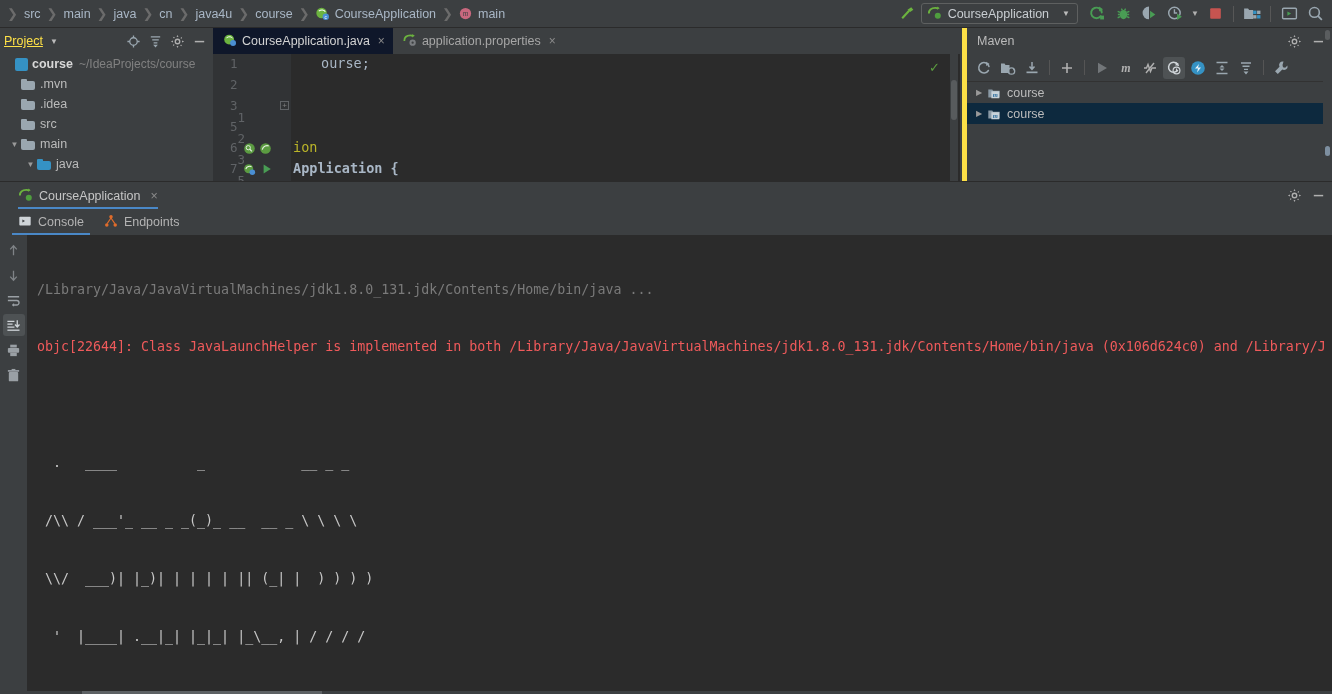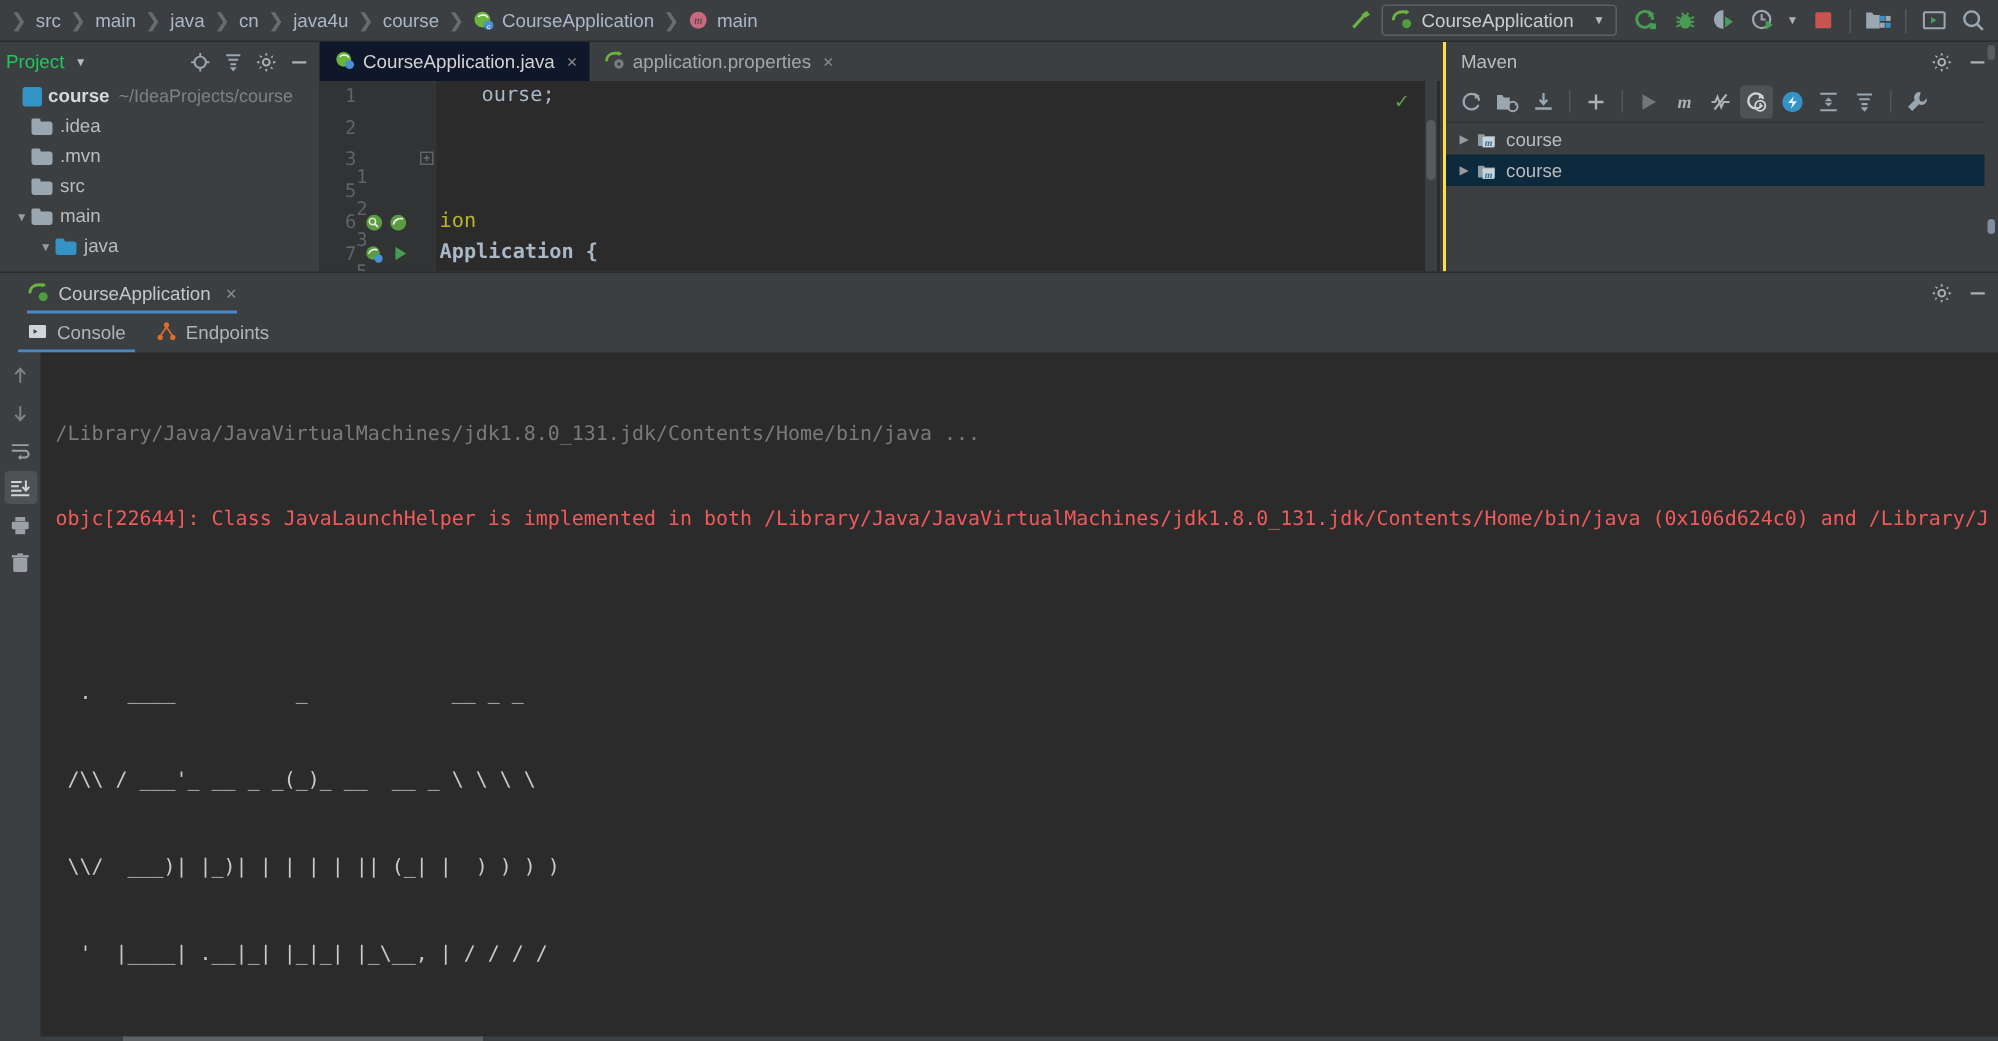--- a/index.html
+++ b/index.html
@@ -38,21 +38,21 @@
 
   
   .row2 {
     position: absolute; left: 0; top: 28px; width: 1332px; height: 26px;
     background: #3c3f41;
   }
   .proj-head {
     position: absolute; left: 0; top: 0; width: 213px; height: 26px;
     display: flex; align-items: center;
   }
-  .proj-title { color: #22c55e; font-size: 12.5px; padding-left: 4px; }
+  .proj-title { color: #fde047; font-size: 12.5px; padding-left: 4px; text-decoration: underline; }
   .caret { margin-left: 7px; color: #bbb; font-size: 8px; }
   .proj-actions { position: absolute; right: 4px; top: 0; height: 26px; display: flex; align-items: center; gap: 2px; }
   .mini-ico { width: 20px; height: 22px; display:flex; align-items:center; justify-content:center; cursor: pointer; }
 
   .tabs { position: absolute; left: 213px; top: 0; height: 26px; display: flex; align-items: stretch; }
   .tab {
     display: flex; align-items: center; gap: 5px;
     padding: 0 8px 0 10px; font-size: 12.5px; color: #a6a6a6;
     background: transparent; cursor: pointer;
   }
@@ -88,21 +88,21 @@
   .k-plain { color:#a9b7c6; }
   .k-ann { color:#bbb529; }
   .fold { position:absolute; width:9px; height:9px; border:1px solid #606366; color:#808080;
           font-size:8px; line-height:7px; text-align:center; }
   .escroll { position:absolute; right:0; top:0; width:8px; height:127px; background:#3c3f41; }
   .escroll .thumb { position:absolute; left:1px; top:26px; width:6px; height:40px; background:#585b5d; border-radius:3px; }
 
   
   .maven {
     position: absolute; left: 962px; top: 28px; width: 370px; height: 153px;
-    background: #3c3f41; border-left: 2px solid #fde047;
+    background: #3c3f41; border-left: 5px solid #fde047;
   }
   .maven-head { height: 26px; display:flex; align-items:center; position: relative; }
   .maven-title { padding-left: 10px; color:#bbbbbb; font-size: 12.5px; }
   .maven-head-act { position:absolute; right: 4px; top:0; height:26px; display:flex; align-items:center; gap:4px; }
   .maven-tools {
     height: 28px; display:flex; align-items:center; gap:2px; padding-left: 6px;
     border-bottom: 1px solid #323232;
   }
   .mt { width: 22px; height: 22px; display:flex; align-items:center; justify-content:center; cursor:pointer; border-radius:3px;}
   .mt.sel { background: #4e5254; }
@@ -330,29 +330,29 @@
       <span class="mod-ico"></span>
       <span class="tlabel bold">course</span>
       <span class="tpath">~/IdeaProjects/course</span>
     </div>
     <div class="tnode" style="padding-left:8px">
       <span class="tw"></span>
       <span class="folder">
           <i class="tab2"></i>
           <i class="body"></i>
         </span>
-      <span class="tlabel">.idea</span>
+      <span class="tlabel">.mvn</span>
     </div>
     <div class="tnode" style="padding-left:8px">
       <span class="tw"></span>
       <span class="folder">
           <i class="tab2"></i>
           <i class="body"></i>
         </span>
-      <span class="tlabel">.mvn</span>
+      <span class="tlabel">.idea</span>
     </div>
     <div class="tnode" style="padding-left:8px">
       <span class="tw"></span>
       <span class="folder">
           <i class="tab2"></i>
           <i class="body"></i>
         </span>
       <span class="tlabel">src</span>
     </div>
     <div class="tnode" style="padding-left:8px">

